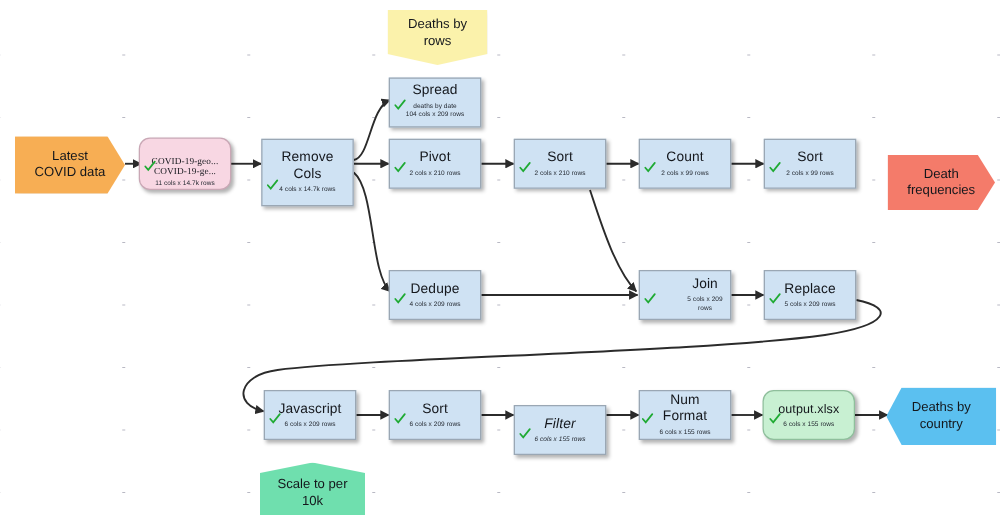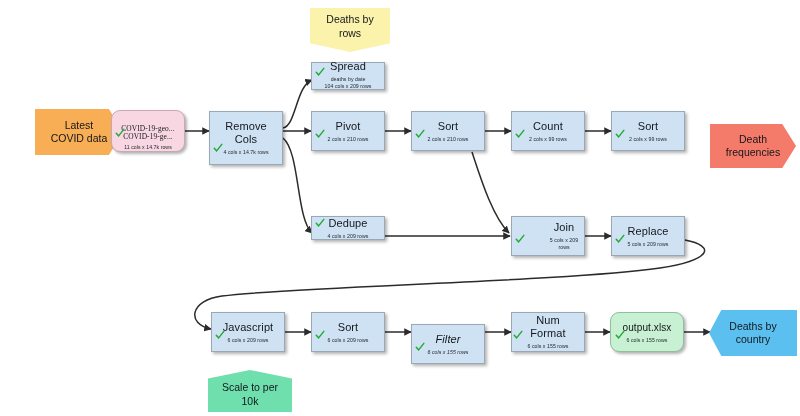--- a/index.html
+++ b/index.html
@@ -101,21 +101,20 @@
     text-align: center;
     font-size: 10.5px;
     line-height: 13px;
     color: #14171c;
     filter: drop-shadow(2px 2px 2.5px rgba(0,0,0,0.33));
     z-index: 3;
   }
   .banner.orange {
     background: #f7ae54;
     clip-path: polygon(0 0, 84% 0, 100% 50%, 84% 100%, 0 100%);
-    margin-left: 23px;
   }
   .banner.red {
     background: #f47b6a;
     clip-path: polygon(0 0, 84% 0, 100% 50%, 84% 100%, 0 100%);
     margin-top: 12px;
   }
   .banner.cyan {
     background: #5bc0f0;
     clip-path: polygon(14% 0, 100% 0, 100% 100%, 14% 100%, 0 50%);
   }
@@ -223,21 +222,21 @@
     <div class="sub">4 cols x 14.7k rows</div>
   </div>
 
   <div class="note yellow" style="left:310px; top:8px; width:80px; height:44px;">
     <div>
       <div>Deaths by</div>
       <div>rows</div>
     </div>
   </div>
 
-  <div class="node three" style="left:311px; top:62px; width:74px; height:28px;">
+  <div class="node three" style="left:311px; top:62px; width:74px; height:40px;">
     <div class="check" style="bottom:12px;">
       <svg viewBox="0 0 12 12" width="10" height="10">
         <path d="M1.5 6.2 L4.3 9.4 L10.6 1.6" stroke="#1faa33" stroke-width="1.7" fill="none" stroke-linecap="round"></path>
       </svg>
     </div>
     <div class="title">Spread</div>
     <div class="sub">deaths by date</div>
     <div class="sub2">104 cols x 209 rows</div>
   </div>
 
@@ -281,21 +280,21 @@
     <div class="sub">2 cols x 99 rows</div>
   </div>
 
   <div class="banner red" style="left:710px; top:112px; width:86px; height:44px;">
     <div>
       <div>Death</div>
       <div>frequencies</div>
     </div>
   </div>
 
-  <div class="node" style="left:311px; top:216px; width:74px; height:24px;">
+  <div class="node" style="left:311px; top:216px; width:74px; height:40px;">
     <div class="check">
       <svg viewBox="0 0 12 12" width="10" height="10">
         <path d="M1.5 6.2 L4.3 9.4 L10.6 1.6" stroke="#1faa33" stroke-width="1.7" fill="none" stroke-linecap="round"></path>
       </svg>
     </div>
     <div class="title">Dedupe</div>
     <div class="sub">4 cols x 209 rows</div>
   </div>
 
   <div class="node" style="left:511px; top:216px; width:74px; height:40px;padding-left:32px;">

